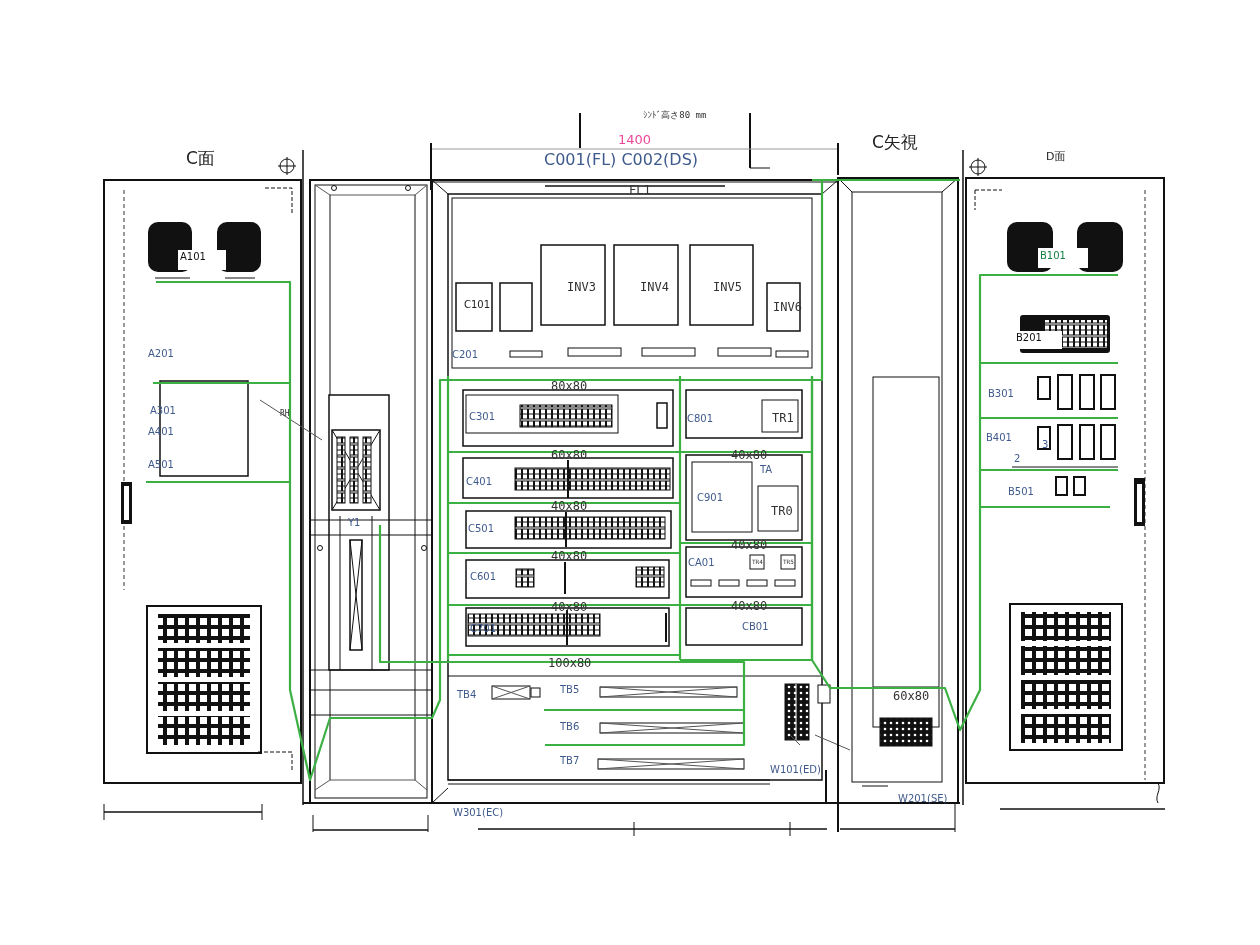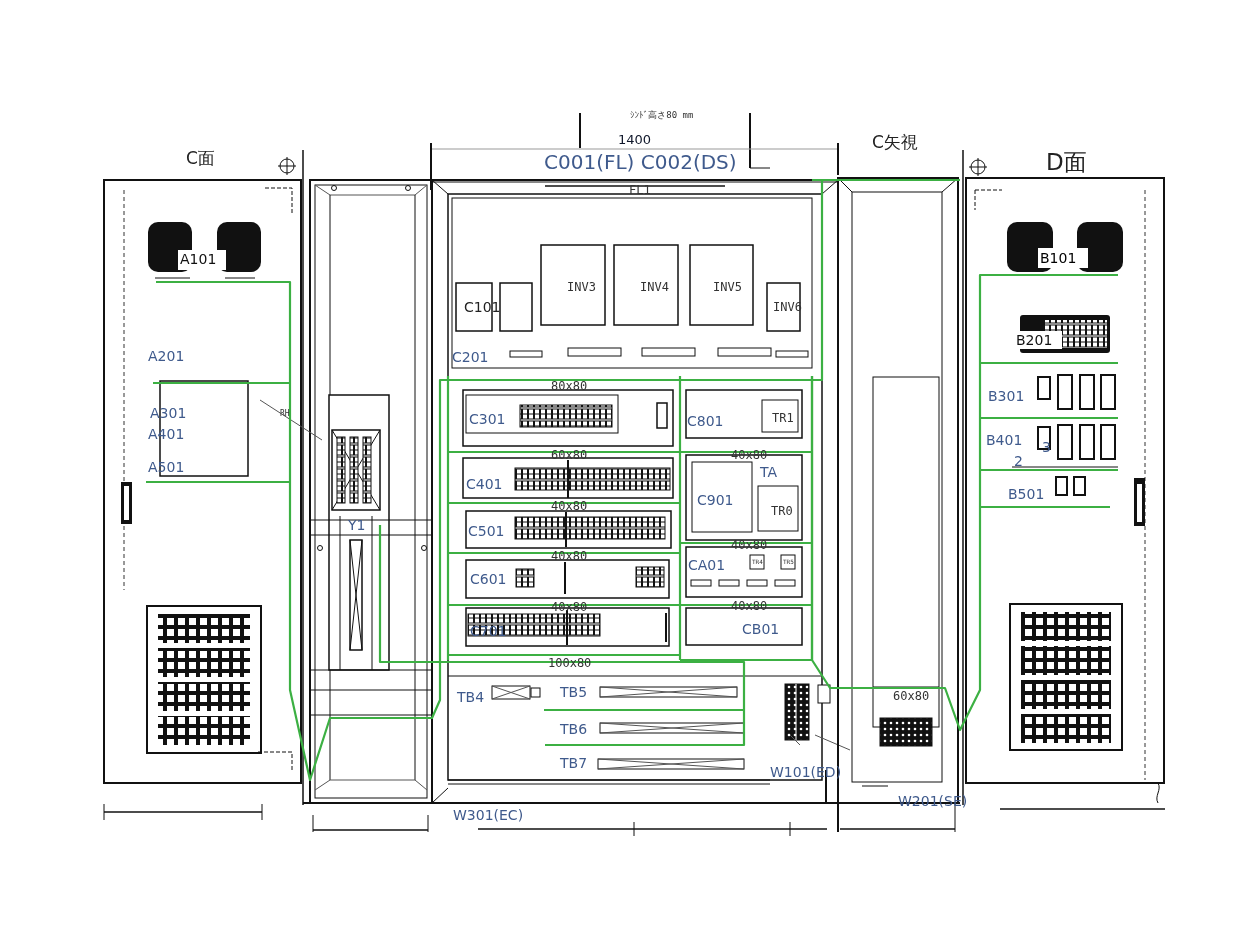--- a/index.html
+++ b/index.html
@@ -1,21 +1,21 @@
 <!DOCTYPE html>
 <html><head>
 <meta charset="utf-8">
 <style>
   html, body { margin:0; padding:0; background:#ffffff; }
   body { width:1260px; height:945px; position:relative; overflow:hidden; font-family:"DejaVu Sans", sans-serif; }
   #stage { position:absolute; left:0; top:0; width:1260px; height:945px; }
-  .lbl { position:absolute; color:#3f5a8c; font-family:"DejaVu Sans", sans-serif; font-size:14px; white-space:nowrap; line-height:1; }
-  .lbl.big { font-size:20px; }
+  .lbl { position:absolute; color:#3f5a8c; font-family:"DejaVu Sans", sans-serif; font-size:10px; white-space:nowrap; line-height:1; }
+  .lbl.big { font-size:16px; }
   .lbl.dark { color:#222; font-size:15px; }
-  .lbl.small { color:#333; font-size:9px; font-family:"DejaVu Sans Mono", monospace; }
+  .lbl.small { color:#333; font-size:9px; font-family:"DejaVu Sans Mono", monospace;margin-left:13px; }
   .lbl.tiny { color:#333; font-size:12px; font-family:"DejaVu Sans Mono", monospace; }
 </style>
 </head>
 <body>
 
 <div id="stage">
 <svg width="1260" height="945" viewBox="0 0 1260 945" xmlns="http://www.w3.org/2000/svg">
   <defs>
     <pattern id="grille" width="11" height="11" patternUnits="userSpaceOnUse">
       <rect width="11" height="11" fill="#111"></rect>
@@ -297,24 +297,24 @@
     <polyline points="812,376 812,660 830,688 945,688 960,730 980,690 980,275 1118,275"></polyline>
     <line x1="980" y1="363" x2="1118" y2="363"></line>
     <line x1="980" y1="418" x2="1118" y2="418"></line>
     <line x1="980" y1="470" x2="1118" y2="470"></line>
     <line x1="980" y1="507" x2="1110" y2="507"></line>
   </g>
 </svg>
 
 
 <span class="lbl small" style="left:630px;top:111px;">ｼﾝﾄﾞ高さ80 mm</span>
-<span class="lbl dark" style="left:618px;top:133px;color:#0f172a;font-size:13px;">1400</span>
+<span class="lbl dark" style="left:618px;top:133px;color:#ec4899;font-size:13px;">1400</span>
 <span class="lbl dark" style="left:186px;top:150px;font-size:17px;">C面</span>
 <span class="lbl dark" style="left:872px;top:134px;font-size:17px;">C矢視</span>
-<span class="lbl dark" style="left:1046px;top:151px;font-size:23px;">D面</span>
+<span class="lbl dark" style="left:1046px;top:151px;font-size:11px;">D面</span>
 
 <span class="lbl big" style="left:544px;top:152px;">C001(FL) C002(DS)</span>
 <span class="lbl tiny" style="left:629px;top:184px;">FL1</span>
 
 
 <span class="lbl" style="left:180px;top:252px;color:#111;">A101</span>
 <span class="lbl" style="left:148px;top:349px;">A201</span>
 <span class="lbl" style="left:150px;top:406px;">A301</span>
 <span class="lbl" style="left:148px;top:427px;">A401</span>
 <span class="lbl" style="left:148px;top:449px;margin-top:11px;">A501</span>
@@ -358,21 +358,21 @@
 <span class="lbl tiny" style="left:731px;top:600px;">40x80</span>
 <span class="lbl tiny" style="left:893px;top:690px;">60x80</span>
 
 
 <span class="lbl" style="left:457px;top:690px;">TB4</span>
 <span class="lbl" style="left:560px;top:685px;">TB5</span>
 <span class="lbl" style="left:560px;top:722px;">TB6</span>
 <span class="lbl" style="left:560px;top:756px;">TB7</span>
 
 
-<span class="lbl" style="left:1040px;top:251px;color:#000000;">B101</span>
+<span class="lbl" style="left:1040px;top:251px;color:#15803d;">B101</span>
 <span class="lbl" style="left:1016px;top:333px;color:#111;">B201</span>
 <span class="lbl" style="left:988px;top:389px;">B301</span>
 <span class="lbl" style="left:986px;top:433px;">B401</span>
 <span class="lbl" style="left:1014px;top:454px;">2</span>
 <span class="lbl" style="left:1042px;top:440px;">3</span>
 <span class="lbl" style="left:1008px;top:487px;">B501</span>
 
 
 <span class="lbl" style="left:770px;top:765px;">W101(ED)</span>
 <span class="lbl" style="left:898px;top:766px;margin-top:28px;">W201(SE)</span>

